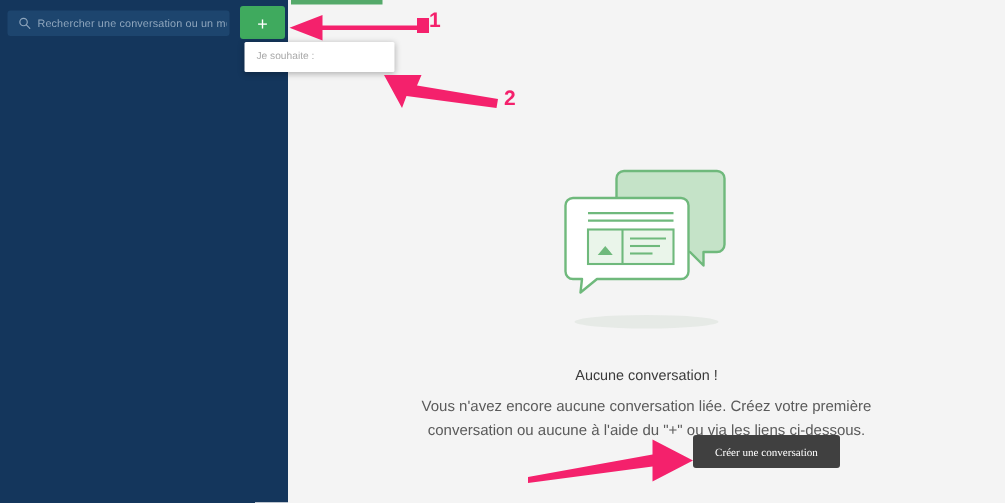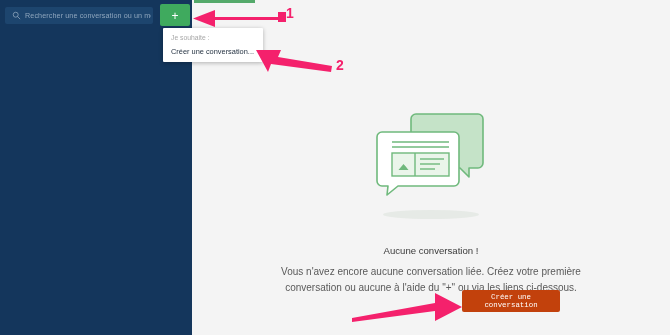--- a/index.html
+++ b/index.html
@@ -40,23 +40,23 @@
   .main{position:absolute;left:192px;top:0;right:0;height:335px;background:#f4f4f4;}
   .progress-track{position:absolute;left:0;top:0;width:100%;height:3px;background:#f4f4f4;}
   .progress-fill{position:absolute;left:194px;top:0;width:61px;height:3px;background:#54a96a;}
 
   .empty{position:absolute;left:0;top:110px;width:100%;text-align:center;}
   .illo{width:118px;height:96px;margin:0 auto;display:block;}
   .shadow{width:96px;height:9px;margin:4px auto 0 auto;border-radius:50%;
       background:#e6eae6;}
   .empty-title{margin-top:26px;font-size:9.6px;color:#3a3a3a;}
   .empty-desc{margin-top:8px;font-size:10px;color:#5a5a5a;line-height:1.55;}
-  .cta{position:absolute;left:462px;top:290px;width:98px;height:22px;background:#c2410c;
+  .cta{position:absolute;left:462px;top:290px;width:98px;height:22px;background:#404040;
       border:0;border-radius:2px;color:#fff;font-size:7.4px;cursor:pointer;
-      font-family:Liberation Mono, monospace;}
+      font-family:Liberation Serif, serif;}
 
   
   .anno{position:absolute;left:0;top:0;width:670px;height:335px;pointer-events:none;z-index:50;}
   .anno-num{position:absolute;color:#f4216c;font-weight:bold;font-size:14px;
       font-family:"Liberation Sans",sans-serif;}
   .n1{left:286px;top:5px;}
   .n2{left:336px;top:57px;}
 </style>
 </head>
 <body>
@@ -75,21 +75,20 @@
         </span>
         <input class="search-input" type="text" placeholder="Rechercher une conversation ou un mess..." style="">
       </div>
       <button class="plus-btn">+</button>
     </div>
 
   </div>
 
   <div class="dropdown">
     <div class="dd-head">Je souhaite :</div>
-    <div class="dd-item">Créer une conversation...</div>
   </div>
 
   <div class="main">
     <div class="empty">
 
       <svg class="illo" viewBox="0 0 118 96">
 
         <path d="M44 4 h62 a5 5 0 0 1 5 5 v44 a5 5 0 0 1 -5 5 h-9 l0 9 -9 -9 h-44 a5 5 0 0 1 -5 -5 v-44 a5 5 0 0 1 5 -5 z" fill="#c5e3c8" stroke="#6fb97c" stroke-width="1.6" stroke-linejoin="round"></path>
 
         <path d="M10 22 h72 a5 5 0 0 1 5 5 v44 a5 5 0 0 1 -5 5 h-56 l-11 9 1 -9 h-6 a5 5 0 0 1 -5 -5 v-44 a5 5 0 0 1 5 -5 z" fill="#ffffff" stroke="#6fb97c" stroke-width="1.6" stroke-linejoin="round"></path>

